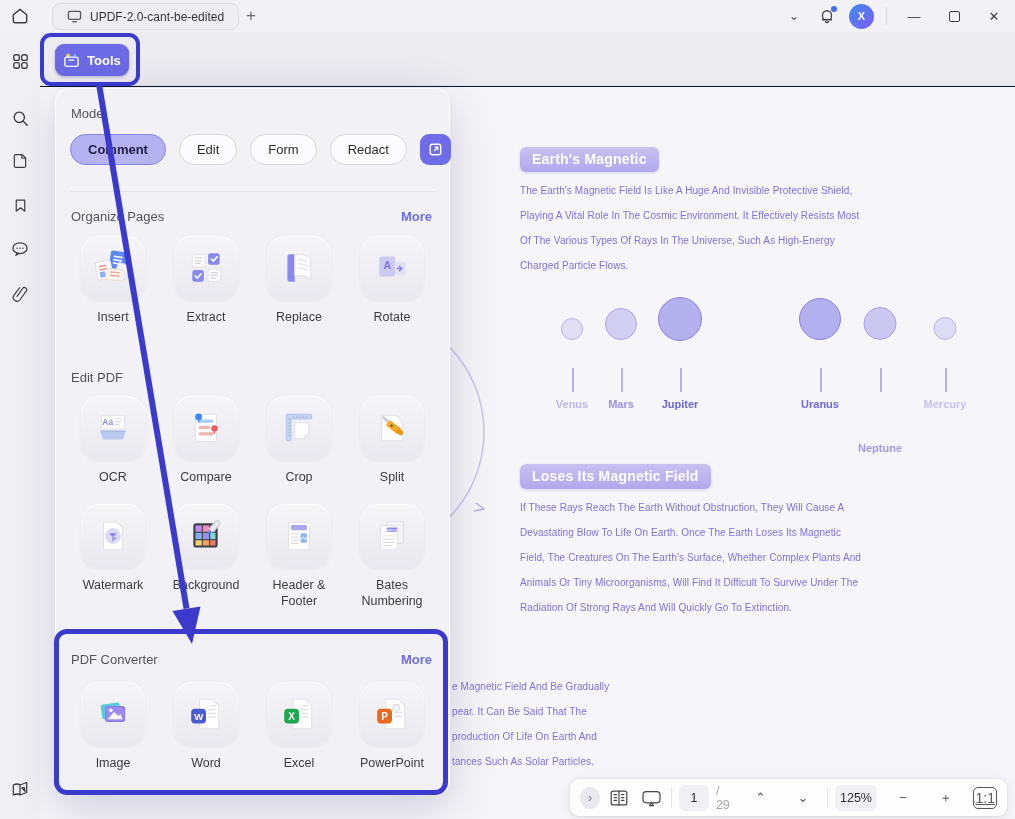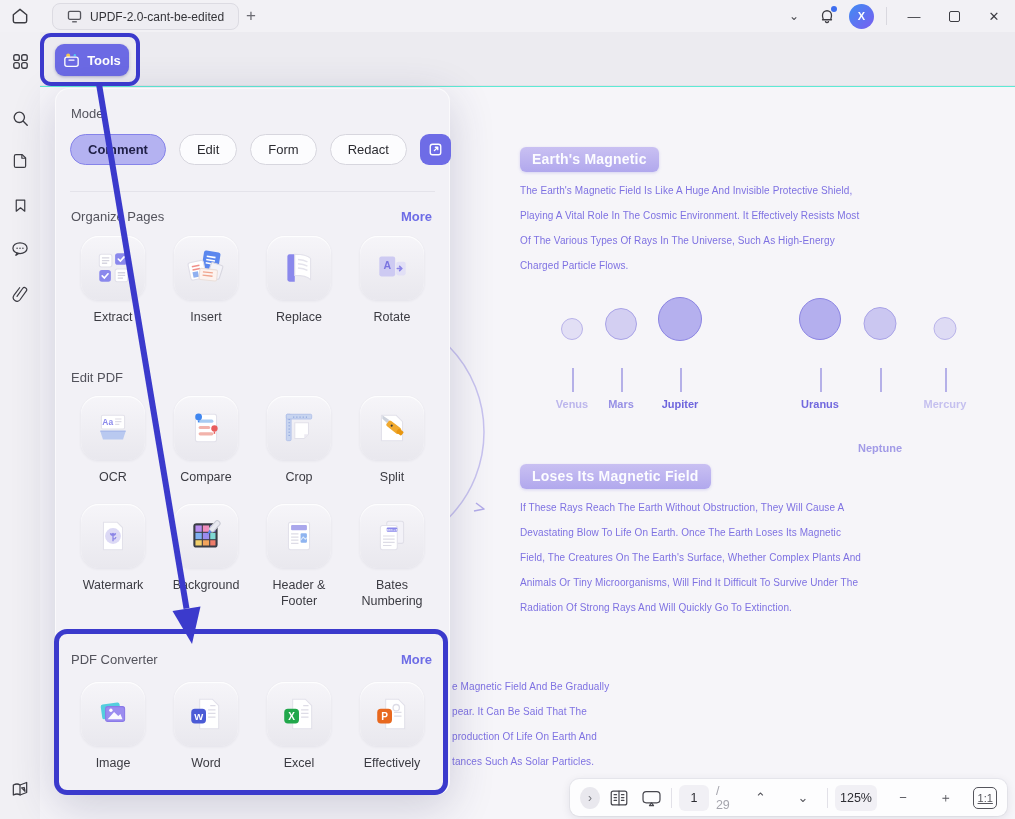--- a/index.html
+++ b/index.html
@@ -1,18 +1,18 @@
 <!DOCTYPE html>
 <html><head>
 <meta charset="utf-8">
 <style>
   * { margin:0; padding:0; box-sizing:border-box; }
   html,body { width:1015px; height:819px; }
   body { font-family:"Liberation Sans", sans-serif; background:#f1f0f4; overflow:hidden; }
-  #app { position:relative; width:1015px; height:819px; background:#5eead4;border-radius:21px; }
+  #app { position:relative; width:1015px; height:819px; background:#0f172a;border-radius:21px; }
 
   
   .titlebar { position:absolute; left:0; top:0; width:1015px; height:32px; background:#f2f1f5; z-index:3; }
   .home-btn { position:absolute; left:8px; top:4px; width:24px; height:24px; display:flex; align-items:center; justify-content:center; }
   .doc-tab { position:absolute; left:52px; top:3px; height:27px; padding:0 14px; display:flex; align-items:center; gap:8px;
     background:#eeedf2; border:1px solid #dcdbe2; border-radius:8px; font-size:12px; color:#333338; }
   .new-tab { position:absolute; left:240px; top:5px; width:22px; height:22px; display:flex; align-items:center; justify-content:center; color:#6b6b72; font-size:17px; font-weight:300; }
   .tb-right { position:absolute; right:6px; top:0; height:32px; display:flex; align-items:center; gap:10px; }
   .tb-chevron { color:#4a4a50; font-size:12px; width:22px; text-align:center; }
   .bell-wrap { position:relative; width:24px; height:24px; display:flex; align-items:center; justify-content:center; }
@@ -63,21 +63,21 @@
 
   
   .statusbar { position:absolute; left:570px; top:779px; width:437px; height:37px; background:#fdfdfe; border-radius:9px;
     box-shadow:0 2px 10px rgba(30,30,60,.10), 0 0 0 1px #ececf1; display:flex; align-items:center; padding:0 10px; gap:7px; z-index:4; }
   .sb-circle { width:22px; height:22px; border-radius:50%; background:#e9e8ee; color:#77777e; font-size:12px; display:flex; align-items:center; justify-content:center; }
   .sb-icon { width:28px; height:26px; display:flex; align-items:center; justify-content:center; }
   .sb-div { width:1px; height:20px; background:#e2e1e8; }
   .sb-box { min-width:30px; height:26px; padding:0 7px; background:#f1f0f5; border-radius:6px; font-size:12.5px; color:#2d2d33; display:flex; align-items:center; justify-content:center; }
   .sb-total { font-size:12.5px; color:#a5a5ad; }
   .sb-glyph { color:#55555c; font-size:13px; width:24px; text-align:center; }
-  .sb-fit { width:26px; height:22px; border:1.4px solid #55555c; border-radius:5px; font-size:11px; color:#55555c; display:flex; align-items:center; justify-content:center;text-decoration:underline; }
+  .sb-fit { width:26px; height:22px; border:1.4px solid #55555c; border-radius:5px; font-size:14px; color:#55555c; display:flex; align-items:center; justify-content:center;text-decoration:underline; }
 
   
   .panel { position:absolute; left:55px; top:88px; width:395px; height:707px; background:#f2f1f6; border-radius:14px;
     box-shadow:0 12px 45px rgba(45,45,95,.20), 0 0 0 1px rgba(255,255,255,.6) inset; z-index:5; }
   .sec-title { position:absolute; left:16px; font-size:13px; color:#53535c; }
   .more-link { position:absolute; right:18px; font-size:13px; color:#6d6ce6; font-weight:600; }
   .mode-row { position:absolute; left:15px; top:46px; display:flex; align-items:center; gap:13px; }
   .mode-btn { height:31px; padding:0 17px; border-radius:16px; background:#fcfcfe; border:1px solid #d7d6de; font-size:13px; color:#2b2b31; display:flex; align-items:center; }
   .mode-btn.selected { background:#b4b2f1; border:1px solid #8583e9; color:#1f1f46; font-weight:700; }
   .mode-ext { width:31px; height:31px; border-radius:9px; background:#6e6ce6; display:flex; align-items:center; justify-content:center; }
@@ -399,47 +399,47 @@
           </svg>
       </div>
     </div>
     <div class="panel-div" style="top:103px"></div>
 
     <div class="sec-title" style="top:121px">Organize Pages</div>
     <div class="more-link" style="top:121px">More</div>
     <div class="tile-row" style="top:148px">
       <div class="tile-cell">
         <div class="tile">
-            <svg width="38" height="38" viewBox="0 0 36 36">
-          <rect x="5" y="5" width="12" height="12" rx="2" fill="#ffffff" stroke="#e2e1ea"></rect>
-              <path d="M7.5 8.5 h7 M7.5 11 h7 M7.5 13.5 h5" stroke="#d6d5e0" stroke-width="1.2"></path>
-          <rect x="20" y="4" width="11" height="11" rx="2.5" fill="#8a88ec"></rect>
-              <path d="M23 9.5 l2 2 3.5-4" stroke="#fff" stroke-width="1.6" fill="none" stroke-linecap="round"></path>
-          <rect x="5" y="20" width="11" height="11" rx="2.5" fill="#8a88ec"></rect>
-              <path d="M7.8 25.5 l2 2 3.5-4" stroke="#fff" stroke-width="1.6" fill="none" stroke-linecap="round"></path>
-          <rect x="20" y="19" width="12" height="12" rx="2" fill="#ffffff" stroke="#e2e1ea"></rect>
-              <path d="M22.5 22.5 h7 M22.5 25 h7 M22.5 27.5 h5" stroke="#d6d5e0" stroke-width="1.2"></path>
-        </svg>
-          </div>
-        <div class="tile-label">Extract</div>
-      </div>
-      <div class="tile-cell">
-        <div class="tile">
             <svg width="40" height="40" viewBox="0 0 36 36">
           <rect x="15" y="3" width="15" height="19" rx="2" fill="#5b87ee" transform="rotate(9 22 12)"></rect>
               <path d="M18 8 h8 M18 11 h8 M18 14 h5" stroke="#ffffff" stroke-width="1.4" transform="rotate(9 22 12)"></path>
           <rect x="21" y="14" width="11" height="13" rx="1.5" fill="#f4f3f8" stroke="#d8d7e0" transform="rotate(18 26 20)"></rect>
           <rect x="3" y="12" width="14" height="16" rx="2" fill="#ffffff" stroke="#e0dfe8" transform="rotate(-12 10 20)"></rect>
           <path d="M6 16 h7 M6 19 h7" stroke="#f0908a" stroke-width="1.3" transform="rotate(-12 10 20)"></path>
           <rect x="5.5" y="21" width="5" height="5" fill="#8fb0f0" transform="rotate(-12 10 20)"></rect>
           <rect x="12" y="19" width="16" height="10" rx="1.5" fill="#fdf3ef" stroke="#eadfda" transform="rotate(6 20 24)"></rect>
           <path d="M15 22 h9 M15 25 h9" stroke="#f0a58d" stroke-width="1.2" transform="rotate(6 20 24)"></path>
         </svg>
           </div>
         <div class="tile-label">Insert</div>
+      </div>
+      <div class="tile-cell">
+        <div class="tile">
+            <svg width="38" height="38" viewBox="0 0 36 36">
+          <rect x="5" y="5" width="12" height="12" rx="2" fill="#ffffff" stroke="#e2e1ea"></rect>
+              <path d="M7.5 8.5 h7 M7.5 11 h7 M7.5 13.5 h5" stroke="#d6d5e0" stroke-width="1.2"></path>
+          <rect x="20" y="4" width="11" height="11" rx="2.5" fill="#8a88ec"></rect>
+              <path d="M23 9.5 l2 2 3.5-4" stroke="#fff" stroke-width="1.6" fill="none" stroke-linecap="round"></path>
+          <rect x="5" y="20" width="11" height="11" rx="2.5" fill="#8a88ec"></rect>
+              <path d="M7.8 25.5 l2 2 3.5-4" stroke="#fff" stroke-width="1.6" fill="none" stroke-linecap="round"></path>
+          <rect x="20" y="19" width="12" height="12" rx="2" fill="#ffffff" stroke="#e2e1ea"></rect>
+              <path d="M22.5 22.5 h7 M22.5 25 h7 M22.5 27.5 h5" stroke="#d6d5e0" stroke-width="1.2"></path>
+        </svg>
+          </div>
+        <div class="tile-label">Extract</div>
       </div>
       <div class="tile-cell">
         <div class="tile">
             <svg width="38" height="38" viewBox="0 0 36 36">
           <path d="M9 5 h5 v26 h-5 a2 2 0 0 1-2-2 V7 a2 2 0 0 1 2-2 Z" fill="#8a88ec"></path>
           <path d="M14 5 C22 5 27 7 29 9 V29 c-2-2-7-4-15-4 Z" fill="#ffffff" stroke="#e2e1ea"></path>
           <path d="M17 10 c4 .3 7 1.2 9 2.2 M17 14 c4 .3 7 1.2 9 2.2 M17 18 c4 .3 7 1.2 9 2.2" stroke="#e4e3ec" stroke-width="1.3" fill="none"></path>
         </svg>
           </div>
         <div class="tile-label">Replace</div>
@@ -611,21 +611,21 @@
       <div class="tile-cell">
         <div class="tile">
             <svg width="38" height="38" viewBox="0 0 36 36">
           <path d="M12 4 h12 l6 6 v22 H12 Z" fill="#ffffff" stroke="#e2e1ea"></path>
           <circle cx="22" cy="12" r="3" fill="none" stroke="#dddce6" stroke-width="1.2"></circle>
               <path d="M20 16.5 h7 M20 20 h7" stroke="#dddce6" stroke-width="1.2"></path>
           <rect x="4" y="13" width="14" height="14" rx="3.5" fill="#e8681e"></rect>
           <text x="11" y="24" font-size="9.5" font-weight="bold" fill="#ffffff" text-anchor="middle" font-family="Liberation Sans, sans-serif">P</text>
         </svg>
           </div>
-        <div class="tile-label">Effectively</div>
+        <div class="tile-label">PowerPoint</div>
       </div>
     </div>
   </div>
 
   <div class="hl-box hl-tools"></div>
   <div class="hl-box hl-conv"></div>
   <svg class="arrow-svg" viewBox="0 0 1015 819">
     <line x1="99" y1="84" x2="186.5" y2="608.5" stroke="#3b3acc" stroke-width="6"></line>
     <polygon points="192,644 172.5,611 200.5,606.5" fill="#3b3acc"></polygon>
   </svg>

